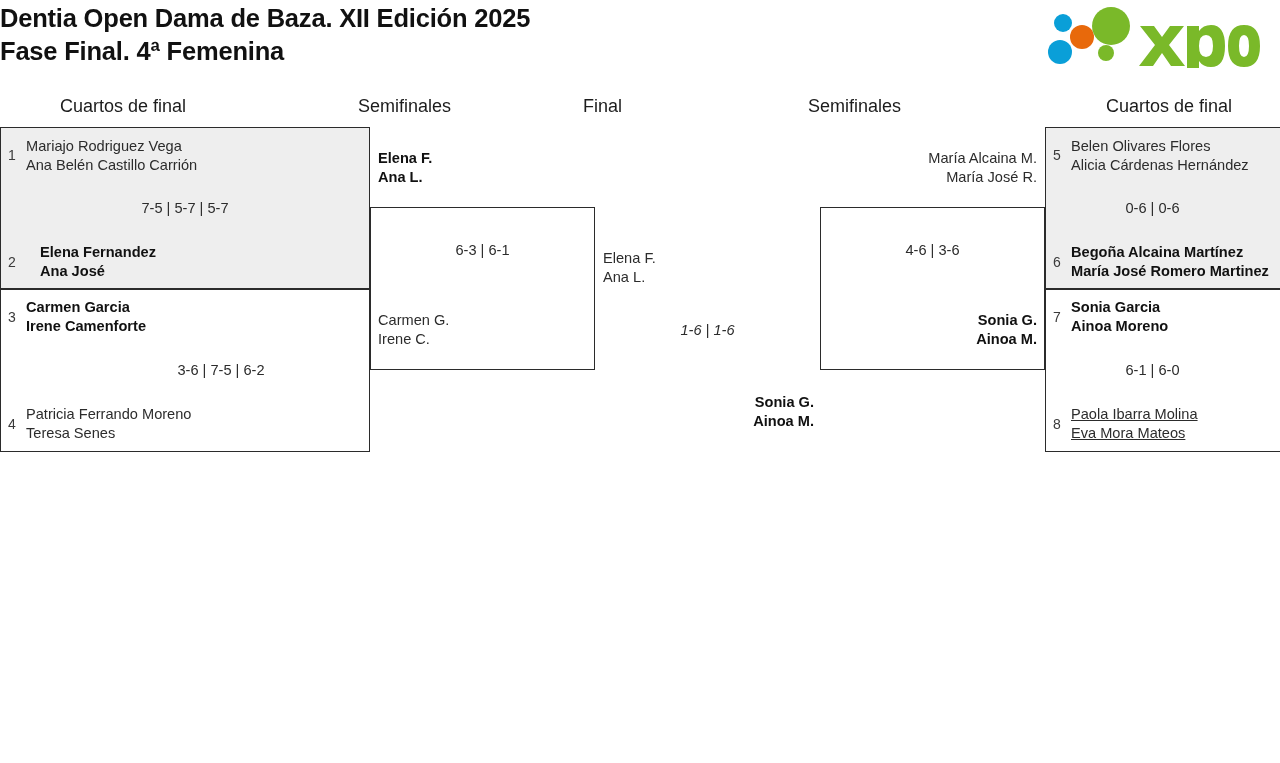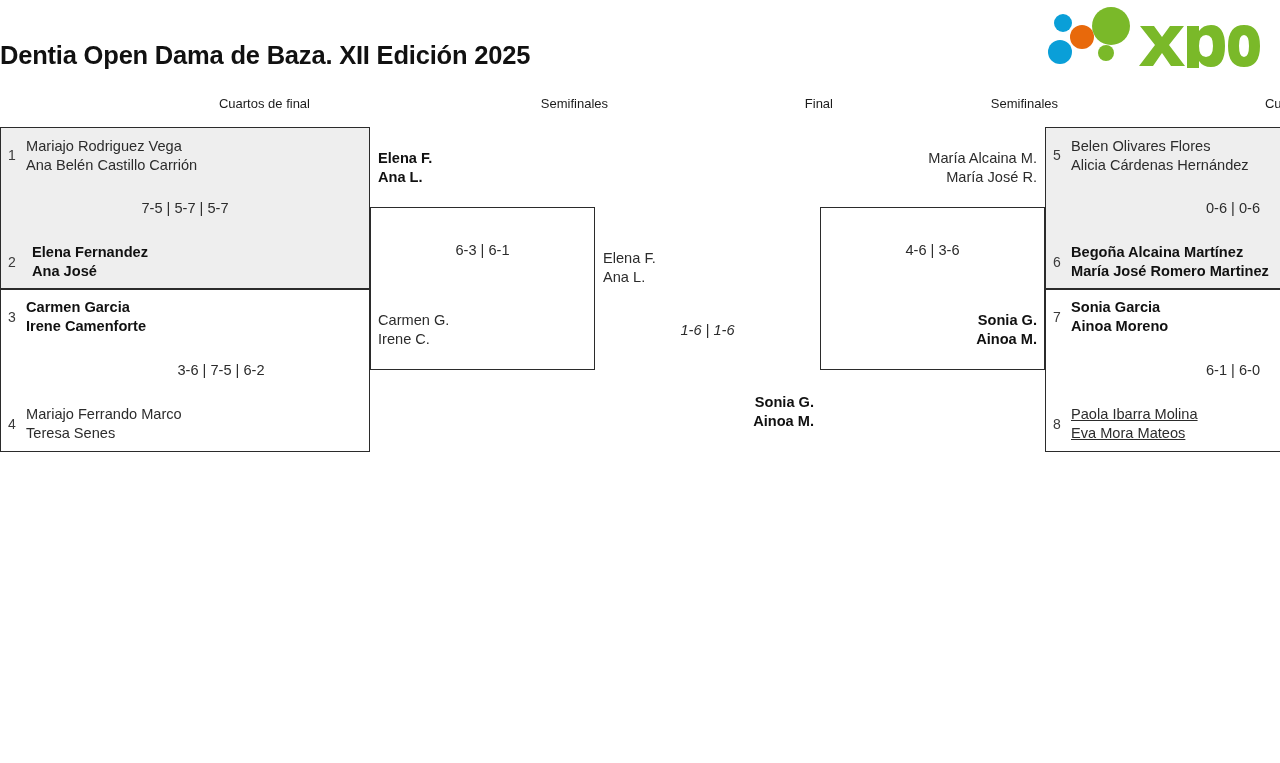--- a/index.html
+++ b/index.html
@@ -24,37 +24,37 @@
   #title-block {
     position: absolute;
     left: 0; top: 2px;
     font-size: 25.5px;
     font-weight: 600;
     line-height: 33px;
     letter-spacing: -0.2px;
     color: #111111;
     white-space: nowrap;
   }
-  #title-line1, #title-line2 { display: block; margin-top: 37px; }
+  #title-line1, #title-line2 { display: block; }
 
   #logo {
     position: absolute;
     right: 8px; top: 6px;
     width: 228px; height: 62px;
   }
   #logo svg { display: block; }
 
   
   .col-header {
     position: absolute;
     top: 96px;
-    font-size: 13px;
+    font-size: 18px;
     font-weight: 400;
     color: #1c1c1c;
-    text-align: right;
+    text-align: left;
     white-space: nowrap;
   }
 
   
   .mbox {
     position: absolute;
     border: 1px solid #2b2b2b;
     background: #ffffff;
   }
   .mbox.shaded { background: #eeeeee; }
@@ -82,29 +82,30 @@
     width: 20px;
   }
 
   .score {
     position: absolute;
     font-size: 14.6px;
     color: #2c2c2c;
     white-space: nowrap;
     text-align: center;
   }
-  .score.ralign { text-align: right; }
+  .score.ralign { text-align: center; }
 </style>
 </head>
 <body>
 
 <div id="header">
 
   <div id="title-block">
     <span id="title-line1" class="ln">Dentia Open Dama de Baza. XII Edición 2025</span>
+    <span id="title-line2" class="ln">Fase Final. 4ª Femenina</span>
   </div>
 
   <div id="logo">
     <svg width="228" height="62" viewBox="0 0 228 62" xmlns="http://www.w3.org/2000/svg">
 
       <circle cx="19" cy="17" r="9" fill="#0a9fd8"></circle>
       <circle cx="38" cy="31" r="12" fill="#e8690b"></circle>
       <circle cx="16" cy="46" r="12" fill="#0a9fd8"></circle>
       <circle cx="67" cy="20" r="19" fill="#7ab929"></circle>
       <circle cx="62" cy="47" r="8" fill="#7ab929"></circle>
@@ -130,38 +131,38 @@
 
 <div class="seed" style="left:2px; top:147px;">1</div>
 <div class="team" style="left:26px; top:137px;">
   <span class="ln">Mariajo Rodriguez Vega</span>
   <span class="ln">Ana Belén Castillo Carrión</span>
 </div>
 
 <div class="score" style="left:0px; top:200px; width:370px;">7-5 | 5-7 | 5-7</div>
 
 <div class="seed" style="left:2px; top:254px;">2</div>
-<div class="team winner" style="left:32px; top:243px;">
+<div class="team winner" style="left:40px; top:243px;">
   <span class="ln">Elena Fernandez</span>
   <span class="ln">Ana José</span>
 </div>
 
 <div class="mbox" style="left:0px; top:289px; width:370px; height:163px;"></div>
 
 <div class="seed" style="left:2px; top:309px;">3</div>
 <div class="team winner" style="left:26px; top:298px;">
   <span class="ln">Carmen Garcia</span>
   <span class="ln">Irene Camenforte</span>
 </div>
 
 <div class="score" style="left:0px; top:362px; width:442px;">3-6 | 7-5 | 6-2</div>
 
 <div class="seed" style="left:2px; top:416px;">4</div>
 <div class="team" style="left:26px; top:405px;">
-  <span class="ln">Mariajo Ferrando Marco</span>
+  <span class="ln">Patricia Ferrando Moreno</span>
   <span class="ln">Teresa Senes</span>
 </div>
 
 <div class="mbox" style="left:370px; top:207px; width:225px; height:163px;"></div>
 
 <div class="team winner" style="left:378px; top:149px;">
   <span class="ln">Elena F.</span>
   <span class="ln">Ana L.</span>
 </div>
 

